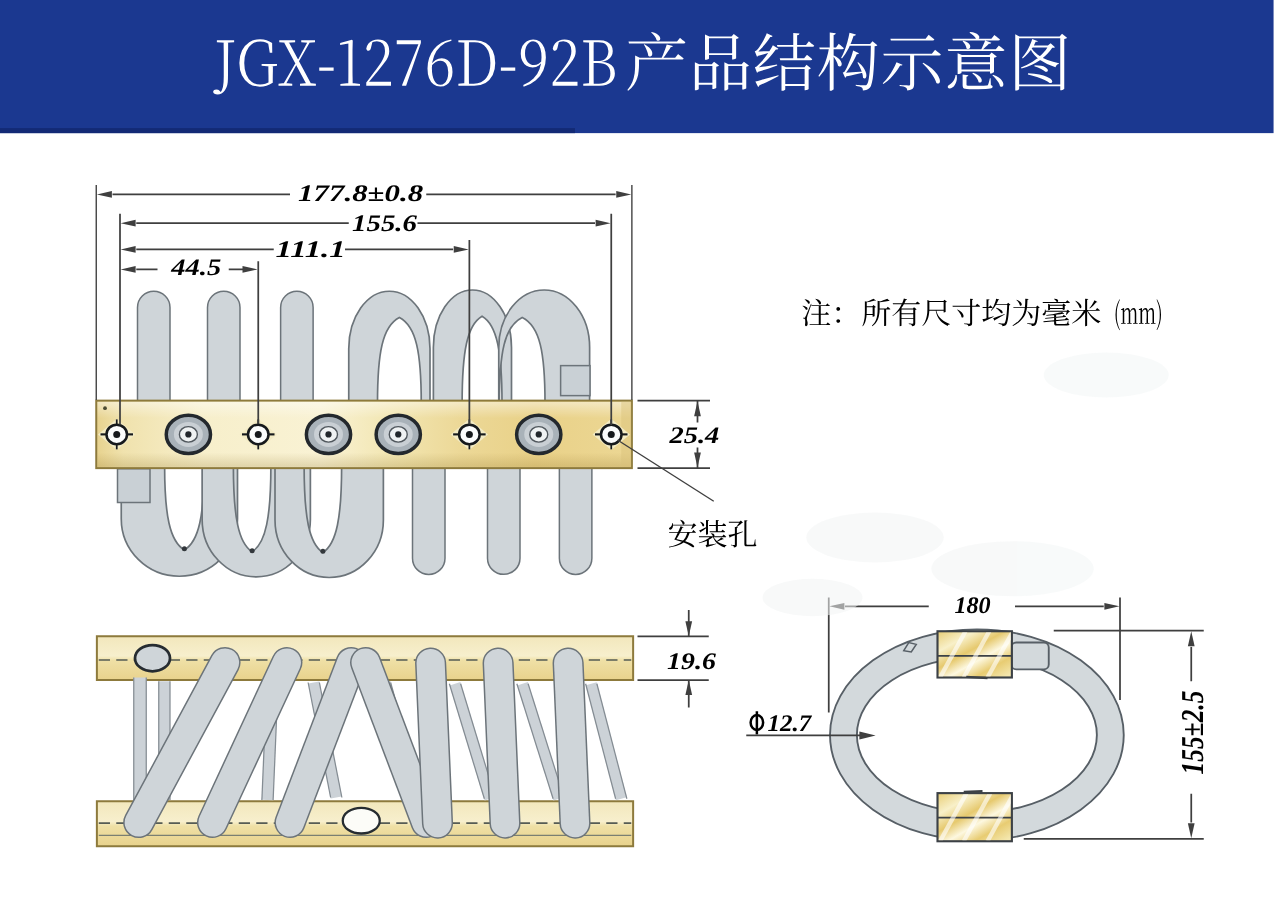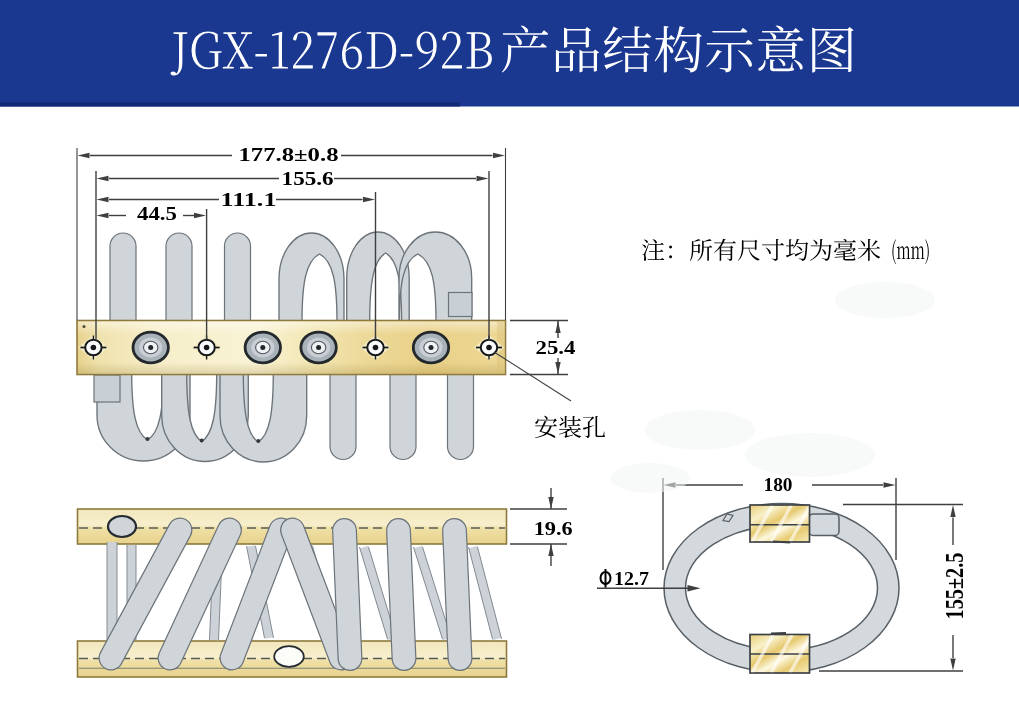--- a/index.html
+++ b/index.html
@@ -1,15 +1,15 @@
 <!DOCTYPE html>
 <html><head><meta charset="utf-8">
 <style>
 html,body{margin:0;padding:0;background:#fff;}
-#page{position:relative;width:1019px;height:725px;overflow:hidden;font-family:"Liberation Sans",sans-serif;}
+#page{position:relative;width:1019px;height:725px;overflow:hidden;font-family:"Liberation Sans",sans-serif;font-style:italic;}
 </style></head>
 <body>
 <div id="page">
 <svg width="1019" height="725" viewBox="0 0 1019 725">
 <rect x="0" y="0" width="1019" height="725" fill="#ffffff"></rect>
 <rect x="0" y="0" width="1019" height="106.5" fill="#1b3890"></rect>
 <rect x="0" y="102.5" width="460" height="4" fill="#132a75"></rect>
 <path d="M174.1 75.5Q172.6 75.5 171.6 75Q170.6 74.5 170.5 73.3Q170.7 72.3 171.3 71.9Q172 71.5 172.9 71.5Q173.8 71.5 174.5 71.8Q175.1 72.1 176 73L177.1 74.2V74.4H176.3V74.1Q177.7 72.5 178.4 69.4Q179 66.4 179 61.1Q179 58.4 179 55.8Q179 53.1 179 49.9Q179 46.7 179 42.4Q178.9 38.1 178.9 32.2H182.5Q182.5 36.3 182.5 40.5Q182.4 44.7 182.4 49V59.6Q182.4 63.3 182.2 65.7Q181.9 68.1 181.3 69.6Q180.7 71.1 179.8 72.3Q178.6 74 177.2 74.8Q175.7 75.5 174.1 75.5ZM173.5 33.7V32.2H187.3V33.7L181.1 34.2H180.1Z M207.8 69.3Q202.9 69.3 199.3 66.9Q195.6 64.5 193.5 60.2Q191.5 55.9 191.5 50.3Q191.5 44.7 193.6 40.4Q195.7 36.2 199.4 33.8Q203.1 31.4 208 31.4Q211 31.4 213.3 32.1Q215.6 32.9 217.7 34.3L217.8 42.2H215.8L214.4 33.7L216.6 34.6V36.5Q214.6 34.7 212.7 33.9Q210.9 33.1 208.4 33.1Q204.6 33.1 201.6 35.2Q198.7 37.2 197.1 41.1Q195.4 44.9 195.4 50.4Q195.4 55.7 197 59.5Q198.6 63.4 201.5 65.5Q204.4 67.6 208.2 67.6Q210.4 67.6 212.3 67Q214.2 66.4 216.2 65.2L214.8 66.6V63.5Q214.8 60.3 214.7 57.3Q214.7 54.3 214.6 51.2H218.3Q218.3 54 218.3 56.9Q218.2 59.9 218.2 63.5V66.1Q215.6 67.8 213.2 68.5Q210.8 69.3 207.8 69.3ZM209.3 52.6V51.2H221.6V52.6L216.8 53.2H215.6Z M222.8 68.5V67L227.7 66.4H228.5L233.8 67V68.5ZM225.9 68.5 236.9 49.5 238 50.6H237.8L237.4 51.4L228 68.5ZM240 68.5V67L246 66.4H247.2L252.7 67V68.5ZM238.7 49.8 237.6 48.7H237.8L238.2 48.1L246.8 32.2H248.8ZM245.8 68.5 226.3 32.2H230.2L249.7 68.5ZM223.4 33.7V32.2H236.1V33.7L230 34.2H228.9ZM241 33.7V32.2H252V33.7L247 34.2H246.2Z M255.4 56.5V54H266.9V56.5Z M272.3 68.5V67.1L279 66.4H281.8L288 67.2V68.5ZM278.6 68.5Q278.7 62.8 278.7 57V34.7L272.1 35.9V34.4L281.5 31.7L282.2 32.3L282 40.1V57Q282 59.9 282.1 62.7Q282.1 65.6 282.2 68.5Z M293 68.5V66Q295.3 63 297.4 60.1Q299.6 57.2 301.2 55.1Q303.6 51.8 305.1 49.5Q306.6 47.1 307.3 45Q308 43 308 40.8Q308 37.1 306.3 35Q304.6 33 301.5 33Q300.2 33 298.9 33.4Q297.7 33.8 296.2 34.8L298 33.2L296.8 38.1Q296.5 39.4 296 40Q295.5 40.5 294.7 40.5Q294.1 40.5 293.6 40.1Q293.2 39.7 293 39Q293.4 36.5 294.8 34.8Q296.2 33.2 298.2 32.3Q300.2 31.5 302.4 31.5Q306.9 31.5 309.1 34Q311.4 36.4 311.4 40.9Q311.4 43.2 310.5 45.3Q309.6 47.5 307.5 50.2Q305.5 52.9 302.2 56.9Q301.5 57.7 300.3 59.1Q299.1 60.5 297.7 62.3Q296.2 64.1 294.7 66L295.1 64.5V65.3H312.8V68.5Z M321.9 68.5 321.6 68.2 335.2 34.1 334.8 36.2V35.4H317.4V32.2H336.7V34.3L324.9 68.5Z M352.3 69.2Q349.1 69.2 346.8 67.4Q344.4 65.6 343.2 62.4Q342 59.1 342 54.7Q342 50.4 343.3 46.4Q344.6 42.5 347.1 39.4Q349.6 36.2 353.1 34.1Q356.6 32.1 361 31.5L361.2 32.6Q356 33.8 352.5 36.9Q349 40 347.3 44.6Q345.5 49.1 345.5 54.4Q345.5 60.6 347.3 64.1Q349.1 67.7 352.3 67.7Q354.1 67.7 355.5 66.5Q356.9 65.4 357.8 63.1Q358.6 60.9 358.6 57.7Q358.6 53.3 356.9 50.9Q355.2 48.5 352.3 48.5Q350.4 48.5 348.6 49.5Q346.8 50.5 345 52.8L344.2 52.2H344.5Q348.1 46.6 353.4 46.6Q356.1 46.6 358 47.9Q360 49.3 361 51.7Q362 54.2 362 57.5Q362 60.9 360.7 63.5Q359.5 66.2 357.3 67.7Q355.1 69.2 352.3 69.2Z M366.7 68.5V67L372.8 66.4H373.3V68.5ZM371.4 68.5Q371.5 64.3 371.5 60Q371.5 55.7 371.5 50.6V49.3Q371.5 44.8 371.5 40.6Q371.5 36.3 371.4 32.2H375.2Q375.1 36.3 375.1 40.6Q375.1 44.8 375.1 49.3V50.6Q375.1 55.7 375.1 60Q375.1 64.3 375.2 68.5ZM373.3 68.5V66.9H379Q385.6 66.9 389 62.4Q392.3 58 392.3 50.4Q392.3 42.3 389 38.1Q385.7 33.8 379.5 33.8H373.3V32.2H380.1Q385.1 32.2 388.7 34.3Q392.3 36.4 394.2 40.5Q396.2 44.6 396.2 50.4Q396.2 55.9 394.2 60Q392.1 64.1 388.4 66.3Q384.6 68.5 379.4 68.5ZM366.7 33.7V32.2H373.3V34.2H372.8Z M400.7 56.5V54H412.2V56.5Z M418.9 69.3 418.6 68Q423.6 66 426.8 62.8Q430.1 59.6 431.6 55.4Q433.2 51.1 433.2 46Q433.2 41.6 432.3 38.8Q431.4 35.9 429.9 34.4Q428.4 33 426.5 33Q424.8 33 423.3 34.1Q421.8 35.2 420.9 37.3Q420 39.4 420 42.6Q420 47 422.1 49.5Q424.1 52 427.2 52Q429.2 52 430.9 50.9Q432.6 49.9 433.9 47.9L434.8 48.1H434.4Q433.3 50.8 431.1 52.3Q429 53.9 426.1 53.9Q423.4 53.9 421.2 52.5Q419.1 51.2 417.9 48.7Q416.6 46.3 416.6 42.9Q416.6 39.4 417.9 36.8Q419.3 34.2 421.5 32.9Q423.7 31.5 426.5 31.5Q429.6 31.5 431.9 33.2Q434.1 35 435.4 38.2Q436.7 41.5 436.7 46Q436.7 51.4 434.7 56.1Q432.7 60.7 428.7 64.1Q424.8 67.5 418.9 69.3Z M442.1 68.5V66Q444.4 63 446.6 60.1Q448.7 57.2 450.4 55.1Q452.8 51.8 454.3 49.5Q455.8 47.1 456.4 45Q457.1 43 457.1 40.8Q457.1 37.1 455.4 35Q453.7 33 450.6 33Q449.4 33 448.1 33.4Q446.9 33.8 445.4 34.8L447.2 33.2L446 38.1Q445.6 39.4 445.1 40Q444.6 40.5 443.9 40.5Q443.3 40.5 442.8 40.1Q442.4 39.7 442.2 39Q442.6 36.5 444 34.8Q445.3 33.2 447.4 32.3Q449.4 31.5 451.6 31.5Q456.1 31.5 458.3 34Q460.6 36.4 460.6 40.9Q460.6 43.2 459.7 45.3Q458.7 47.5 456.7 50.2Q454.7 52.9 451.3 56.9Q450.6 57.7 449.5 59.1Q448.3 60.5 446.9 62.3Q445.4 64.1 443.9 66L444.2 64.5V65.3H462V68.5Z M466.6 68.5V67L472.7 66.4H473.2V68.5ZM471.2 68.5Q471.3 64.3 471.3 60.1Q471.3 55.9 471.3 51.6V48.9Q471.3 44.7 471.3 40.5Q471.3 36.3 471.2 32.2H475Q474.9 36.3 474.9 40.5Q474.9 44.7 474.9 49.2V50.1Q474.9 55.4 474.9 59.9Q474.9 64.3 475 68.5ZM473.2 68.5V66.9H479.2Q483.5 66.9 485.9 64.8Q488.3 62.7 488.3 58.7Q488.3 54.6 485.9 52.5Q483.5 50.4 478.3 50.4H473.2V48.8H477.8Q482.3 48.8 484.5 46.7Q486.7 44.6 486.7 40.8Q486.7 37.5 484.9 35.7Q483 33.8 478.5 33.8H473.2V32.2H479.6Q483.2 32.2 485.6 33.3Q487.9 34.4 489.1 36.3Q490.2 38.2 490.2 40.8Q490.2 43 489.2 44.8Q488.2 46.7 486 48Q483.8 49.3 480.2 49.7L480.5 49.3Q484.6 49.4 487.1 50.7Q489.6 52 490.8 54Q491.9 56.1 491.9 58.7Q491.9 60.6 491.2 62.4Q490.5 64.2 489.1 65.5Q487.6 66.9 485.2 67.7Q482.9 68.5 479.5 68.5ZM466.6 33.7V32.2H473.2V34.2H472.7Z" fill="#fff"></path>
 <path d="M508.1 45.6V44.4L511.8 46.1H511.2V52.1Q511.2 54.3 510.9 56.9Q510.7 59.6 509.8 62.4Q509 65.1 507.2 67.8Q505.5 70.4 502.5 72.6L501.9 71.9Q504.6 68.9 505.9 65.6Q507.2 62.2 507.7 58.8Q508.1 55.3 508.1 52.1V46.1ZM542.5 43.2Q542.5 43.2 542.9 43.5Q543.3 43.8 544 44.4Q544.7 44.9 545.5 45.5Q546.3 46.2 546.9 46.8Q546.8 47.2 546.4 47.4Q546.1 47.6 545.5 47.6H510.1V46.1H540.1ZM538.3 36.7Q538.2 37.2 537.8 37.4Q537.3 37.7 536.5 37.7Q535.7 39.2 534.6 40.8Q533.5 42.5 532.3 44.1Q531.1 45.7 529.8 47.2H528.8Q529.6 45.6 530.5 43.5Q531.3 41.5 532.1 39.4Q532.8 37.3 533.4 35.5ZM515.6 35.3Q517.9 36.6 519.3 38Q520.7 39.3 521.3 40.6Q521.9 41.9 521.8 42.9Q521.8 44 521.3 44.6Q520.8 45.2 520.1 45.2Q519.4 45.2 518.6 44.5Q518.5 43.1 517.9 41.5Q517.3 39.8 516.6 38.3Q515.8 36.8 515 35.6ZM543.9 30.3Q543.9 30.3 544.4 30.6Q544.8 31 545.5 31.5Q546.2 32 546.9 32.6Q547.7 33.3 548.3 33.9Q548.1 34.7 546.9 34.7H503.2L502.8 33.2H541.6ZM521.4 25.6Q523.8 26.1 525.3 26.9Q526.7 27.8 527.4 28.7Q528.1 29.6 528.2 30.5Q528.2 31.4 527.9 31.9Q527.5 32.5 526.8 32.6Q526.1 32.7 525.3 32.2Q525 30.5 523.6 28.8Q522.3 27 520.9 26Z M564 29.1V27.6L567.5 29.1H587.1V30.6H567.2V46.7Q567.2 46.9 566.8 47.1Q566.4 47.4 565.8 47.6Q565.2 47.8 564.5 47.8H564ZM585.7 29.1H585.2L587 27.1L591 30.2Q590.8 30.5 590.2 30.8Q589.6 31.1 588.9 31.2V46.5Q588.9 46.6 588.4 46.9Q587.9 47.2 587.3 47.4Q586.7 47.5 586.1 47.5H585.7ZM565.5 42.5H587.3V43.9H565.5ZM555.9 51.4V49.8L559.3 51.4H571.7V52.8H559V71.1Q559 71.2 558.6 71.5Q558.3 71.7 557.7 71.9Q557.1 72.1 556.4 72.1H555.9ZM569.9 51.4H569.4L571.2 49.4L575.2 52.4Q574.9 52.8 574.3 53Q573.8 53.3 573 53.4V70.1Q573 70.2 572.6 70.5Q572.1 70.8 571.5 71Q570.9 71.2 570.3 71.2H569.9ZM557.2 66.2H571.6V67.7H557.2ZM579.5 51.4V49.8L582.8 51.4H595.9V52.8H582.6V71.2Q582.6 71.4 582.2 71.6Q581.8 71.9 581.2 72.1Q580.7 72.3 580 72.3H579.5ZM593.8 51.4H593.3L595.1 49.4L599.1 52.4Q598.9 52.8 598.3 53Q597.7 53.3 597 53.4V70.5Q597 70.7 596.5 70.9Q596 71.2 595.4 71.4Q594.8 71.6 594.3 71.6H593.8ZM580.5 66.2H595.3V67.7H580.5Z M625.2 52.2 628.8 53.8H643.6L645.2 51.8L648.7 54.6Q648.5 54.9 648.1 55.1Q647.6 55.4 646.9 55.5V71.2Q646.9 71.4 646.1 71.8Q645.3 72.1 644.2 72.1H643.7V55.2H628.2V71.5Q628.2 71.7 627.5 72.1Q626.8 72.5 625.6 72.5H625.2V53.8ZM644.9 67.2V68.7H626.8V67.2ZM639.6 26.8Q639.5 27.3 639.1 27.7Q638.7 28 637.7 28.2V47.6H634.6V26.3ZM645.6 43.8Q645.6 43.8 646.3 44.3Q647 44.9 648 45.7Q649 46.5 649.8 47.3Q649.6 48.1 648.5 48.1H624.2L623.8 46.6H643.3ZM647.1 33Q647.1 33 647.6 33.4Q648 33.7 648.6 34.3Q649.3 34.8 650 35.4Q650.8 36 651.4 36.6Q651.2 37.4 650.1 37.4H622L621.5 35.9H644.8ZM622.7 38.9Q622.5 39.3 621.7 39.5Q621 39.7 619.9 39.1L621.3 38.8Q620.1 40.4 618.4 42.5Q616.6 44.7 614.6 46.9Q612.5 49.1 610.2 51.2Q608 53.2 605.9 54.8L605.8 54.3H607.7Q607.5 55.9 606.9 56.9Q606.3 57.8 605.6 58.1L603.9 53.7Q603.9 53.7 604.4 53.5Q605 53.4 605.3 53.2Q607 51.7 608.9 49.6Q610.9 47.4 612.7 45Q614.5 42.5 616 40.2Q617.4 37.8 618.3 36.1ZM618.1 28.7Q617.9 29.2 617.2 29.5Q616.4 29.7 615.3 29.2L616.6 28.9Q615.8 30.3 614.6 32Q613.3 33.8 611.8 35.6Q610.3 37.4 608.8 39Q607.2 40.7 605.8 42L605.7 41.4H607.6Q607.4 43.1 606.8 44.1Q606.2 45 605.6 45.3L603.8 40.9Q603.8 40.9 604.4 40.7Q604.9 40.6 605.1 40.4Q606.3 39.3 607.5 37.5Q608.7 35.8 609.9 33.8Q611 31.8 611.9 29.9Q612.9 28 613.4 26.5ZM604.3 65.1Q606 64.7 608.9 63.9Q611.8 63.2 615.4 62.2Q619 61.2 622.7 60.1L622.9 60.8Q620.2 62.3 616.4 64.1Q612.6 66 607.6 68.2Q607.3 69.1 606.5 69.5ZM604.4 54.1Q606 53.9 608.7 53.5Q611.3 53.2 614.7 52.7Q618.1 52.2 621.6 51.6L621.8 52.4Q619.3 53.2 615.1 54.7Q610.9 56.1 606 57.5ZM604.6 41.2Q605.8 41.2 607.8 41.1Q609.8 41 612.2 40.9Q614.7 40.8 617.3 40.7L617.4 41.5Q616.3 41.8 614.4 42.4Q612.6 42.9 610.4 43.5Q608.3 44.1 605.9 44.7Z M687.2 42.5Q687 43 686.3 43.2Q685.6 43.5 684.4 43.1L685.7 42.6Q685 44.4 683.9 46.6Q682.8 48.8 681.5 51Q680.2 53.3 678.8 55.4Q677.4 57.5 676.1 59.1L675.9 58.6H677.9Q677.7 60 677.2 60.9Q676.7 61.9 676.1 62.1L674.2 58Q674.2 58 674.7 57.8Q675.2 57.7 675.4 57.5Q676.4 56.1 677.5 53.9Q678.5 51.7 679.5 49.2Q680.5 46.8 681.3 44.5Q682.1 42.1 682.5 40.4ZM675.1 58.3Q676.6 58.2 679.2 58Q681.7 57.8 684.8 57.5Q687.9 57.3 691.1 56.9L691.2 57.8Q688.8 58.4 684.8 59.4Q680.8 60.3 676.3 61.2ZM686.6 49.7Q689 51.6 690.4 53.5Q691.8 55.4 692.4 57.1Q693.1 58.7 693.1 60Q693.2 61.2 692.8 62Q692.4 62.7 691.8 62.8Q691.2 62.9 690.4 62.2Q690.4 60.2 689.6 58Q688.9 55.8 687.9 53.7Q686.9 51.6 685.9 49.9ZM684.7 27.5Q684.6 27.9 684.2 28.3Q683.7 28.6 682.9 28.6Q681.3 33.8 678.9 38.6Q676.5 43.3 673.6 46.7L672.9 46.2Q674.3 43.7 675.6 40.5Q676.8 37.2 677.9 33.5Q678.9 29.8 679.6 26.1ZM696.1 35.1 698 32.9 701.9 36.1Q701.3 36.8 699.7 37Q699.6 44 699.3 49.6Q699 55.2 698.6 59.4Q698.2 63.6 697.5 66.2Q696.9 68.9 696 70Q695 71.2 693.5 71.8Q692 72.4 690.3 72.4Q690.3 71.7 690.1 71Q689.9 70.4 689.4 70Q688.8 69.6 687.5 69.2Q686.1 68.9 684.6 68.6L684.6 67.7Q685.7 67.8 687.1 67.9Q688.5 68.1 689.8 68.2Q691 68.2 691.5 68.2Q692.3 68.2 692.7 68.1Q693.1 68 693.5 67.5Q694.5 66.5 695.1 62.4Q695.8 58.2 696.2 51.2Q696.6 44.2 696.7 35.1ZM697.9 35.1V36.6H678.1L678.8 35.1ZM666.8 44.1Q669.2 45.2 670.6 46.5Q672.1 47.7 672.7 48.9Q673.3 50.1 673.4 51Q673.4 51.9 673 52.5Q672.6 53.1 671.9 53.2Q671.2 53.3 670.4 52.6Q670.2 51.3 669.5 49.8Q668.9 48.3 668 46.9Q667.1 45.4 666.2 44.4ZM668.6 26.5Q668.6 27 668.2 27.4Q667.8 27.8 666.9 27.9V71.2Q666.9 71.5 666.5 71.8Q666.1 72 665.6 72.3Q665 72.5 664.5 72.5H663.8V26ZM666.5 38.7Q665.2 45.2 662.4 51Q659.7 56.8 655.4 61.4L654.7 60.7Q656.9 57.5 658.6 53.8Q660.2 50.1 661.4 46.1Q662.6 42 663.3 37.9H666.5ZM671 35Q671 35 671.7 35.6Q672.4 36.2 673.3 37Q674.3 37.8 675.1 38.6Q674.9 39.4 673.8 39.4H655.8L655.4 37.9H668.8Z M712.3 30.9H740.5L742.9 27.8Q742.9 27.8 743.4 28.2Q743.8 28.5 744.6 29.1Q745.3 29.7 746.1 30.3Q746.9 31 747.5 31.6Q747.3 32.4 746.2 32.4H712.7ZM706.7 42.9H745.5L748.1 39.7Q748.1 39.7 748.5 40.1Q749 40.5 749.7 41.1Q750.5 41.6 751.3 42.3Q752.1 43 752.7 43.6Q752.5 44.4 751.4 44.4H707.1ZM738.7 50.1Q742.8 52.5 745.5 54.8Q748.1 57.2 749.6 59.2Q751.1 61.3 751.6 62.9Q752.1 64.5 751.9 65.5Q751.6 66.5 750.9 66.8Q750.1 67 749.1 66.3Q748.5 64.4 747.4 62.3Q746.2 60.2 744.6 58.1Q743 56 741.3 54Q739.6 52.1 738 50.5ZM717.2 49.7 722 51.8Q721.8 52.2 721.4 52.3Q721 52.5 720.1 52.4Q718.8 54.7 716.8 57.4Q714.8 60.1 712.2 62.7Q709.7 65.2 706.7 67.2L706.2 66.6Q708.6 64.3 710.7 61.3Q712.9 58.3 714.5 55.3Q716.2 52.2 717.2 49.7ZM728.1 42.9H731.3V67.4Q731.3 68.6 730.9 69.7Q730.5 70.8 729.4 71.4Q728.2 72.1 725.8 72.4Q725.7 71.6 725.5 71Q725.2 70.3 724.6 69.9Q724 69.5 722.8 69.2Q721.7 68.9 719.7 68.7V67.9Q719.7 67.9 720.6 67.9Q721.5 68 722.8 68.1Q724.1 68.2 725.2 68.2Q726.4 68.3 726.8 68.3Q727.6 68.3 727.8 68.1Q728.1 67.8 728.1 67.3Z M774.7 60.1Q774.6 60.5 774.3 60.8Q773.9 61.2 773.2 61.3V67.7Q773.2 68.2 773.6 68.3Q774 68.5 775.8 68.5H782.8Q785.2 68.5 786.9 68.5Q788.6 68.4 789.2 68.4Q789.8 68.3 790 68.2Q790.3 68.1 790.4 67.7Q790.7 67.2 791.1 65.7Q791.5 64.3 791.9 62.5H792.5L792.7 67.9Q793.5 68.2 793.8 68.5Q794.1 68.8 794.1 69.2Q794.1 69.8 793.7 70.2Q793.2 70.6 792.1 70.8Q790.9 71.1 788.6 71.2Q786.4 71.3 782.7 71.3H775.5Q773.2 71.3 772.1 71Q770.9 70.8 770.5 70.1Q770.1 69.4 770.1 68.2V59.6ZM776.1 25.6Q778.5 25.8 780 26.3Q781.6 26.9 782.4 27.7Q783.2 28.4 783.4 29.2Q783.5 30 783.3 30.6Q783 31.2 782.3 31.3Q781.7 31.5 780.9 31.2Q780.3 29.8 778.7 28.4Q777.2 27 775.6 26.1ZM793.1 34.1Q792.9 34.5 792.4 34.7Q792 35 791.1 34.9Q790.1 36 788.6 37.4Q787.2 38.8 785.7 40H784.7Q785.6 38.4 786.5 36.2Q787.5 34.1 788.1 32.4ZM770.7 32.6Q772.8 33.2 774 34Q775.2 34.8 775.8 35.7Q776.3 36.6 776.2 37.4Q776.2 38.1 775.8 38.6Q775.4 39.1 774.7 39.2Q774 39.2 773.2 38.7Q773 37.2 772.1 35.6Q771.1 34 770.1 33ZM769.2 58.1Q769.2 58.2 768.8 58.5Q768.4 58.7 767.9 58.9Q767.3 59.1 766.6 59.1H766.1V44V42.5L769.5 44H793.1V45.5H769.2ZM791.5 44 793.3 42 797.4 45.1Q797.1 45.4 796.5 45.7Q795.9 46 795.2 46.1V57.6Q795.2 57.8 794.7 58Q794.3 58.3 793.7 58.5Q793.1 58.7 792.5 58.7H792V44ZM793.4 55.6V57.1H768V55.6ZM793.4 49.8V51.3H768V49.8ZM799.1 36.4Q799.1 36.4 799.5 36.7Q800 37.1 800.7 37.6Q801.4 38.2 802.1 38.8Q802.9 39.4 803.6 40Q803.4 40.8 802.2 40.8H758.7L758.2 39.3H796.6ZM795.5 28Q795.5 28 796 28.3Q796.4 28.7 797.1 29.2Q797.8 29.8 798.5 30.4Q799.3 31 800 31.6Q799.8 32.4 798.6 32.4H762.3L761.9 30.9H793.1ZM765.3 60Q765.8 62.7 765.2 64.7Q764.7 66.7 763.7 68.1Q762.8 69.4 761.8 70Q760.8 70.7 759.8 70.7Q758.8 70.8 758.4 70.1Q758 69.4 758.4 68.7Q758.8 68.1 759.5 67.7Q760.6 67.1 761.7 66Q762.8 64.8 763.5 63.3Q764.3 61.7 764.4 59.9ZM794.4 59.8Q797.2 60.8 799 62Q800.7 63.3 801.6 64.5Q802.5 65.8 802.6 66.8Q802.8 67.9 802.5 68.5Q802.2 69.2 801.5 69.4Q800.8 69.5 800 68.9Q799.7 67.4 798.7 65.8Q797.7 64.2 796.4 62.7Q795.2 61.2 793.9 60.2ZM778.4 58.2Q780.7 58.9 782.2 59.9Q783.7 60.9 784.5 61.9Q785.2 62.9 785.4 63.8Q785.5 64.7 785.2 65.3Q784.9 65.9 784.3 66Q783.6 66.2 782.9 65.7Q782.7 64.4 781.9 63.1Q781 61.8 780 60.6Q778.9 59.4 777.8 58.6Z M815.3 71.1Q815.3 71.3 815 71.6Q814.6 71.9 814.1 72.2Q813.5 72.4 812.8 72.4H812.2V29.1V27.4L815.6 29.1H849.6V30.6H815.3ZM847.7 29.1 849.6 27 853.6 30.2Q853.4 30.6 852.8 30.8Q852.2 31.1 851.4 31.2V70.9Q851.4 71 850.9 71.3Q850.5 71.6 849.9 71.9Q849.3 72.1 848.7 72.1H848.2V29.1ZM830.3 32.9Q830 33.6 828.5 33.4Q827.6 35.6 826.1 38Q824.5 40.4 822.5 42.6Q820.5 44.9 818.2 46.7L817.7 46Q819.6 43.9 821.2 41.4Q822.7 38.8 823.9 36.1Q825.1 33.5 825.8 31.1ZM827.7 52.2Q830.8 52.2 832.9 52.6Q835 53 836.2 53.7Q837.4 54.4 837.9 55.1Q838.4 55.8 838.3 56.4Q838.2 57 837.6 57.3Q837.1 57.6 836.3 57.4Q835.3 56.4 832.9 55.1Q830.5 53.8 827.5 53ZM822.5 58.6Q827.9 58.9 831.5 59.6Q835.2 60.3 837.4 61.3Q839.6 62.2 840.7 63.2Q841.7 64.2 841.8 65Q841.9 65.8 841.3 66.2Q840.7 66.6 839.7 66.4Q838.3 65.3 835.7 64Q833 62.7 829.6 61.5Q826.2 60.3 822.3 59.5ZM824.8 37.9Q826.7 41.2 830.2 43.8Q833.6 46.3 838 48Q842.4 49.7 847.1 50.5L847.1 51.1Q846.1 51.2 845.4 51.9Q844.7 52.6 844.4 53.7Q837.5 51.8 832.1 48Q826.7 44.3 823.9 38.4ZM838.3 36.4 840.5 34.5 844 37.7Q843.7 38 843.2 38.1Q842.8 38.2 841.8 38.2Q838.2 43.8 831.9 48.1Q825.6 52.4 817.2 54.8L816.7 54Q821.7 52.1 826 49.4Q830.3 46.7 833.6 43.4Q837 40.1 838.9 36.4ZM840.1 36.4V37.9H824.6L826 36.4ZM849.6 67.5V69H813.8V67.5Z" fill="#fff"></path>
 <path d="M649 244.1H660.7L661.8 242.7Q661.8 242.7 662 242.8Q662.2 243 662.5 243.3Q662.9 243.6 663.2 243.9Q663.6 244.2 663.9 244.4Q663.8 244.8 663.2 244.8H649.2ZM649 251H660.1L661.2 249.6Q661.2 249.6 661.4 249.8Q661.6 250 662 250.2Q662.3 250.5 662.6 250.8Q663 251.1 663.2 251.4Q663.2 251.7 662.6 251.7H649.2ZM647.6 259.3H661L662.1 257.9Q662.1 257.9 662.3 258Q662.5 258.2 662.9 258.5Q663.2 258.7 663.5 259Q663.9 259.3 664.2 259.6Q664.1 260 663.6 260H647.8ZM652.5 238.9Q654 239.3 654.9 239.8Q655.8 240.4 656.2 240.9Q656.7 241.5 656.8 242.1Q656.9 242.6 656.7 243Q656.5 243.4 656.1 243.5Q655.8 243.5 655.3 243.3Q655.1 242.5 654.6 241.8Q654.1 241 653.5 240.3Q652.9 239.6 652.3 239.1ZM655 244.2H656.6V259.7H655ZM643.9 239.4Q645.2 239.5 646 239.9Q646.9 240.3 647.3 240.8Q647.7 241.3 647.8 241.7Q647.9 242.2 647.7 242.5Q647.6 242.8 647.2 242.9Q646.9 243 646.4 242.8Q646.2 242.2 645.8 241.6Q645.3 241 644.8 240.5Q644.2 239.9 643.7 239.6ZM642.2 244.6Q643.5 244.7 644.3 245.1Q645.1 245.4 645.5 245.8Q645.9 246.3 646 246.7Q646.1 247.1 645.9 247.4Q645.8 247.8 645.5 247.8Q645.1 247.9 644.7 247.7Q644.5 247.2 644 246.6Q643.6 246.1 643.1 245.6Q642.5 245.1 642 244.8ZM643.5 254.2Q643.8 254.2 643.9 254.1Q644 254 644.1 253.7Q644.3 253.4 644.4 253.2Q644.4 253 644.6 252.7Q644.8 252.3 645.1 251.7Q645.3 251 645.8 249.9Q646.3 248.8 647 247.1Q647.7 245.4 648.8 243L649.2 243.1Q648.9 244 648.5 245.2Q648.1 246.3 647.7 247.6Q647.3 248.8 646.9 249.9Q646.5 251 646.2 251.8Q645.9 252.6 645.9 253Q645.7 253.6 645.6 254.1Q645.5 254.7 645.5 255.1Q645.5 255.5 645.6 255.9Q645.7 256.3 645.8 256.8Q646 257.3 646.1 257.9Q646.1 258.5 646.1 259.2Q646.1 260 645.7 260.4Q645.4 260.9 644.8 260.9Q644.4 260.9 644.2 260.6Q644 260.2 644 259.7Q644.2 258.4 644.2 257.5Q644.2 256.5 644.1 255.8Q643.9 255.2 643.7 255Q643.4 254.9 643.2 254.8Q642.9 254.7 642.5 254.7V254.2Q642.5 254.2 642.7 254.2Q642.9 254.2 643.2 254.2Q643.4 254.2 643.5 254.2Z M670.6 258.2Q669.9 258.2 669.5 257.7Q669.1 257.3 669.1 256.7Q669.1 256.1 669.5 255.7Q669.9 255.3 670.6 255.3Q671.2 255.3 671.6 255.7Q672.1 256.1 672.1 256.7Q672.1 257.3 671.6 257.7Q671.2 258.2 670.6 258.2ZM670.6 248.5Q669.9 248.5 669.5 248.1Q669.1 247.7 669.1 247.1Q669.1 246.5 669.5 246Q669.9 245.6 670.6 245.6Q671.2 245.6 671.6 246Q672.1 246.5 672.1 247.1Q672.1 247.7 671.6 248.1Q671.2 248.5 670.6 248.5Z M708.9 260.3Q708.9 260.4 708.6 260.6Q708.2 260.8 707.6 260.8H707.3V247H708.9ZM711.8 240.7Q711.4 241 710.6 240.7Q709.6 240.9 708.2 241.1Q706.9 241.4 705.5 241.6Q704 241.7 702.6 241.9L702.5 241.5Q703.8 241.2 705.2 240.7Q706.5 240.3 707.8 239.8Q709 239.3 709.8 238.9ZM704.2 241.2Q704.1 241.4 703.7 241.5V247.2Q703.7 248.5 703.6 250Q703.4 251.4 703.1 252.9Q702.8 254.3 702.2 255.8Q701.5 257.2 700.5 258.5Q699.4 259.8 697.9 260.9L697.5 260.6Q699.5 258.7 700.5 256.5Q701.5 254.3 701.8 251.9Q702.1 249.6 702.1 247.2V240.5ZM710.2 245.4Q710.2 245.4 710.4 245.5Q710.6 245.7 710.9 246Q711.3 246.2 711.6 246.5Q712 246.8 712.3 247.1Q712.2 247.5 711.6 247.5H702.7V246.8H709.1ZM700.7 240.4Q700.4 240.7 699.5 240.4Q698.6 240.7 697.4 241Q696.3 241.3 695 241.6Q693.7 241.9 692.5 242.1L692.3 241.7Q693.4 241.4 694.6 240.9Q695.9 240.3 697 239.8Q698.1 239.3 698.8 238.9ZM693.9 241.6Q693.8 241.8 693.4 241.9V248.4Q693.4 249.8 693.3 251.5Q693.2 253.1 692.9 254.8Q692.6 256.5 692 258.1Q691.4 259.6 690.3 261L689.9 260.7Q690.8 258.9 691.2 256.8Q691.7 254.8 691.8 252.6Q691.9 250.4 691.9 248.4V240.9ZM697.9 245 698.8 244 700.7 245.5Q700.6 245.6 700.3 245.8Q700 245.9 699.7 246V252.8Q699.7 252.9 699.4 253Q699.2 253.1 698.9 253.2Q698.6 253.3 698.4 253.3H698.1V245ZM698.9 251.2V252H692.4V251.2ZM698.9 245V245.7H692.4V245Z M714.2 242.6H732.6L733.8 241.2Q733.8 241.2 734 241.3Q734.2 241.5 734.6 241.8Q734.9 242 735.3 242.4Q735.7 242.7 736 243Q735.9 243.1 735.8 243.2Q735.6 243.3 735.3 243.3H714.4ZM723.1 238.8 725.7 239.6Q725.6 239.8 725.4 239.9Q725.2 240 724.7 240Q724.1 241.6 723.1 243.4Q722.2 245.1 720.9 246.8Q719.6 248.5 717.9 250Q716.3 251.5 714.2 252.7L714 252.4Q715.7 251.1 717.2 249.5Q718.6 247.9 719.8 246.1Q720.9 244.3 721.8 242.4Q722.6 240.6 723.1 238.8ZM721.2 246.8V260.3Q721.2 260.4 721.1 260.5Q720.9 260.6 720.6 260.8Q720.3 260.9 719.9 260.9H719.7V247L720.1 246.2L721.5 246.8ZM720.4 250.5H731.5V251.3H720.4ZM720.4 246.8H731.5V247.5H720.4ZM720.4 254.3H731.5V255H720.4ZM730.6 246.8H730.3L731.2 245.7L733.3 247.3Q733.1 247.5 732.9 247.6Q732.6 247.8 732.2 247.9V258.6Q732.2 259.2 732 259.7Q731.8 260.2 731.3 260.5Q730.8 260.8 729.6 260.9Q729.5 260.5 729.4 260.2Q729.3 259.9 729.1 259.7Q728.8 259.5 728.3 259.3Q727.8 259.2 727 259.1V258.7Q727 258.7 727.4 258.7Q727.8 258.7 728.3 258.8Q728.8 258.8 729.3 258.9Q729.8 258.9 730 258.9Q730.3 258.9 730.5 258.8Q730.6 258.6 730.6 258.4Z M754.7 240.8 755.6 239.8 757.5 241.3Q757.4 241.4 757.1 241.5Q756.8 241.7 756.5 241.7V249.4Q756.5 249.5 756.3 249.6Q756 249.7 755.7 249.8Q755.4 249.9 755.2 249.9H754.9V240.8ZM748.9 247.8Q749.2 249.4 749.9 250.9Q750.6 252.5 751.8 254Q753.1 255.5 755 256.8Q757 258.1 759.8 259.2L759.8 259.5Q759.2 259.5 758.7 259.8Q758.3 260.1 758.2 260.8Q755.5 259.5 753.7 258Q752 256.5 750.9 254.8Q749.8 253.1 749.3 251.3Q748.7 249.6 748.5 247.9ZM755.8 240.8V241.5H742.6V240.8ZM755.6 247.8V248.5H742.6V247.8ZM741.9 240.5V239.9L743.8 240.8H743.5V246.4Q743.5 247.8 743.4 249.3Q743.3 250.7 743 252.3Q742.7 253.8 742.1 255.3Q741.5 256.8 740.6 258.2Q739.6 259.6 738.2 260.8L737.9 260.5Q739.2 259 740 257.3Q740.8 255.6 741.2 253.8Q741.6 252 741.8 250.1Q741.9 248.3 741.9 246.4V240.8Z M766 247.6Q767.6 248.3 768.6 249.2Q769.6 250 770.2 250.9Q770.7 251.7 770.8 252.3Q770.9 253 770.7 253.5Q770.5 253.9 770.1 254Q769.7 254.1 769.2 253.7Q769 252.7 768.5 251.6Q767.9 250.5 767.2 249.5Q766.4 248.5 765.7 247.8ZM762 244.5H780.4L781.7 242.9Q781.7 242.9 781.9 243.1Q782.2 243.3 782.5 243.6Q782.9 243.9 783.3 244.2Q783.7 244.5 784 244.9Q783.9 245.3 783.4 245.3H762.2ZM776.1 238.9 778.5 239.1Q778.5 239.4 778.3 239.6Q778.1 239.8 777.7 239.8V258.4Q777.7 258.9 777.6 259.3Q777.5 259.7 777.2 260.1Q776.9 260.4 776.3 260.6Q775.7 260.8 774.7 260.9Q774.6 260.5 774.4 260.2Q774.3 259.9 774 259.7Q773.6 259.5 772.9 259.3Q772.3 259.2 771.2 259.1V258.7Q771.2 258.7 771.5 258.7Q771.9 258.7 772.4 258.8Q773 258.8 773.6 258.8Q774.2 258.9 774.6 258.9Q775.1 258.9 775.3 258.9Q775.7 258.9 775.9 258.8Q776.1 258.6 776.1 258.3Z M796.9 246.1Q798.5 246.5 799.6 247.1Q800.6 247.6 801.2 248.2Q801.8 248.8 802 249.3Q802.2 249.8 802.1 250.1Q802 250.5 801.7 250.6Q801.4 250.7 800.9 250.5Q800.5 249.8 799.8 249.1Q799.1 248.3 798.2 247.6Q797.4 246.9 796.6 246.4ZM799.4 239.6Q799.3 239.8 799.1 240Q798.9 240.1 798.5 240.1Q798 241.6 797.1 243.2Q796.3 244.8 795.3 246.2Q794.3 247.5 793.1 248.6L792.7 248.3Q793.6 247.2 794.5 245.7Q795.3 244.1 795.9 242.4Q796.6 240.6 796.9 238.9ZM805.5 243.3 806.5 242.2 808.3 243.8Q808.2 244 807.9 244.1Q807.7 244.1 807.3 244.2Q807.2 247.2 807 249.8Q806.8 252.4 806.5 254.4Q806.2 256.4 805.8 257.8Q805.4 259.1 804.9 259.7Q804.3 260.3 803.6 260.6Q802.8 260.9 801.9 260.9Q801.9 260.5 801.8 260.2Q801.7 259.9 801.4 259.7Q801.1 259.5 800.3 259.3Q799.5 259.1 798.7 259L798.8 258.5Q799.4 258.6 800.2 258.6Q800.9 258.7 801.6 258.8Q802.3 258.8 802.6 258.8Q803 258.8 803.2 258.8Q803.4 258.7 803.6 258.5Q804.1 258.1 804.4 256.8Q804.8 255.5 805 253.5Q805.3 251.4 805.5 248.9Q805.7 246.3 805.8 243.3ZM806.7 243.3V244H796.1L796.3 243.3ZM794.5 254.5Q795.3 254.3 796.7 253.8Q798.1 253.3 799.9 252.6Q801.7 251.9 803.6 251.2L803.8 251.5Q802.4 252.3 800.6 253.4Q798.7 254.5 796.1 255.9Q796 256.3 795.7 256.5ZM785.9 255.4Q786.7 255.2 788.1 254.9Q789.5 254.5 791.2 254Q793 253.5 794.8 253L794.9 253.3Q793.6 254 791.8 254.9Q790 255.8 787.5 256.9Q787.4 257.3 787 257.5ZM791.6 239.6Q791.6 239.8 791.4 240Q791.2 240.1 790.7 240.2V255L789.2 255.5V239.3ZM792.3 244.1Q792.3 244.1 792.4 244.3Q792.6 244.5 792.9 244.7Q793.2 245 793.5 245.3Q793.9 245.6 794.1 245.9Q794 246.3 793.5 246.3H786.2L786 245.6H791.2Z M822.2 249Q823.5 249.7 824.4 250.5Q825.2 251.3 825.6 252Q826 252.7 826 253.3Q826 253.9 825.8 254.3Q825.6 254.6 825.2 254.7Q824.8 254.7 824.4 254.3Q824.3 253.5 823.9 252.5Q823.5 251.6 823 250.7Q822.4 249.8 821.9 249.2ZM822 239.8Q821.9 241.6 821.8 243.5Q821.7 245.3 821.4 247.2Q821.1 249 820.4 250.9Q819.7 252.7 818.4 254.4Q817.1 256.1 815.2 257.7Q813.2 259.3 810.4 260.7L810 260.3Q813.1 258.5 815 256.5Q817 254.5 818.1 252.3Q819.1 250.2 819.6 247.9Q820 245.7 820.1 243.4Q820.2 241.2 820.2 238.9L822.8 239.2Q822.8 239.4 822.6 239.6Q822.5 239.8 822 239.8ZM813.4 239.8Q814.8 240.3 815.6 240.9Q816.5 241.5 816.9 242.1Q817.3 242.8 817.4 243.3Q817.4 243.8 817.2 244.2Q817 244.5 816.7 244.6Q816.3 244.6 815.9 244.3Q815.7 243.6 815.3 242.8Q814.9 242 814.3 241.2Q813.7 240.5 813.1 240ZM829.8 245.5V246.2H810.8L810.6 245.5ZM828.9 245.5 829.8 244.4 831.7 246Q831.6 246.2 831.3 246.3Q831.1 246.4 830.7 246.4Q830.6 248.8 830.4 251Q830.3 253.2 830 255Q829.7 256.7 829.4 258Q829 259.2 828.5 259.7Q828 260.3 827.2 260.5Q826.4 260.8 825.4 260.8Q825.4 260.4 825.3 260.1Q825.2 259.8 824.9 259.6Q824.7 259.5 824.2 259.3Q823.7 259.2 823 259.1Q822.4 258.9 821.8 258.9L821.8 258.4Q822.5 258.5 823.4 258.6Q824.3 258.7 825.1 258.7Q825.9 258.8 826.2 258.8Q826.6 258.8 826.8 258.7Q827.1 258.7 827.3 258.5Q827.7 258.1 828 256.9Q828.3 255.7 828.5 254Q828.7 252.2 828.9 250Q829 247.8 829.1 245.5Z M843.3 238.9Q844.4 238.9 845.1 239.2Q845.8 239.4 846.1 239.8Q846.5 240.1 846.5 240.5Q846.6 240.9 846.4 241.1Q846.2 241.4 845.9 241.5Q845.6 241.6 845.2 241.4Q845 240.7 844.3 240.1Q843.7 239.5 843.1 239.1ZM844.9 251.4Q844.9 251.6 844.9 251.8Q844.9 252 844.9 252.1V258.5Q844.9 258.8 845.1 258.9Q845.3 259.1 846.3 259.1H849.8Q850.9 259.1 851.8 259.1Q852.6 259 853 259Q853.3 259 853.4 258.9Q853.5 258.9 853.6 258.7Q853.8 258.5 854 257.8Q854.2 257.1 854.4 256.3H854.7L854.7 258.8Q855.2 258.9 855.4 259.1Q855.5 259.2 855.5 259.5Q855.5 259.7 855.3 259.9Q855.1 260.1 854.5 260.2Q853.9 260.4 852.7 260.4Q851.6 260.4 849.7 260.4H846.1Q845 260.4 844.4 260.3Q843.8 260.2 843.6 259.8Q843.3 259.4 843.3 258.8V251.4ZM850.9 251.7Q850.9 251.7 851.2 251.9Q851.6 252.2 852 252.5Q852.5 252.8 852.8 253Q852.8 253.2 852.7 253.4Q852.5 253.5 852.3 253.5L836.3 255L836 254.3L850.1 253ZM853 254Q853 254 853.3 254.3Q853.7 254.5 854.2 254.8Q854.6 255.1 855 255.4Q855 255.6 854.9 255.7Q854.7 255.9 854.5 255.9L834.9 257.7L834.7 257L852 255.4ZM851.3 251Q851.1 251.1 850.8 251.1Q850.5 251.1 850.1 250.9Q848.4 251.3 846.2 251.6Q844 251.9 841.6 252.2Q839.2 252.5 837 252.6L836.9 252.1Q838.5 251.9 840.3 251.6Q842.1 251.3 843.8 251Q845.6 250.6 847.1 250.2Q848.6 249.8 849.7 249.5ZM853.3 248.6 854.3 247.7 856 249.4Q855.9 249.5 855.7 249.5Q855.5 249.6 855.1 249.6Q854.9 249.9 854.5 250.4Q854.2 250.8 853.8 251.2Q853.4 251.6 853 251.9L852.7 251.8Q852.9 251.3 853 250.8Q853.2 250.2 853.3 249.6Q853.5 249 853.6 248.6ZM836.3 247.5Q836.7 248.6 836.7 249.5Q836.7 250.4 836.4 251Q836.2 251.6 835.8 251.9Q835.4 252.2 834.9 252.2Q834.4 252.2 834.2 251.8Q834 251.4 834.2 251.1Q834.4 250.8 834.8 250.6Q835.4 250.2 835.7 249.3Q836 248.5 835.9 247.5ZM854.4 248.6V249.3H836.2V248.6ZM850 243.7 850.9 242.8 852.7 244.3Q852.6 244.4 852.4 244.5Q852.1 244.6 851.8 244.7V247.4Q851.8 247.5 851.6 247.6Q851.4 247.7 851.1 247.8Q850.8 247.9 850.5 247.9H850.2V243.7ZM840 247.6Q840 247.7 839.8 247.8Q839.6 247.9 839.3 248Q839 248.1 838.7 248.1H838.5V243.7V243L840.2 243.7H850.8V244.5H840ZM850.9 246.4V247.1H839.4V246.4ZM853.8 240.1Q853.8 240.1 854 240.3Q854.3 240.5 854.6 240.7Q854.9 241 855.3 241.3Q855.6 241.6 855.9 241.9Q855.9 242.3 855.3 242.3H834.3L834.1 241.6H852.6Z M858.1 247.9H876.5L877.7 246.4Q877.7 246.4 877.9 246.6Q878.1 246.8 878.5 247Q878.8 247.3 879.2 247.6Q879.6 247.9 879.9 248.2Q879.9 248.6 879.3 248.6H858.3ZM868.1 238.9 870.6 239.1Q870.6 239.4 870.4 239.6Q870.2 239.7 869.7 239.8V260.3Q869.7 260.4 869.5 260.5Q869.3 260.7 869 260.8Q868.8 260.9 868.5 260.9H868.1ZM867.3 247.9H869.1V248.3Q867.4 251.5 864.5 254.3Q861.6 257 857.9 258.8L857.6 258.5Q859.7 257.2 861.6 255.4Q863.4 253.7 864.9 251.8Q866.4 249.8 867.3 247.9ZM869.8 247.9Q870.6 249.4 871.8 250.8Q873 252.2 874.4 253.4Q875.8 254.6 877.3 255.5Q878.8 256.4 880.3 257L880.2 257.3Q879.7 257.3 879.3 257.7Q878.9 258 878.7 258.6Q876.8 257.6 875.1 256Q873.3 254.4 871.9 252.4Q870.4 250.4 869.4 248.1ZM860.6 240.5Q862.1 241.3 863.1 242.1Q864 242.9 864.5 243.6Q865 244.4 865.1 245Q865.2 245.6 865 246Q864.9 246.4 864.5 246.5Q864.2 246.6 863.7 246.2Q863.5 245.3 863 244.3Q862.4 243.3 861.7 242.3Q861 241.4 860.3 240.7ZM875.6 240.2 877.9 241.5Q877.8 241.6 877.6 241.7Q877.3 241.9 877 241.8Q875.8 243.2 874.5 244.5Q873.1 245.8 871.9 246.7L871.5 246.4Q872.2 245.7 872.9 244.7Q873.6 243.6 874.3 242.5Q875 241.4 875.6 240.2Z" fill="#000"></path>

